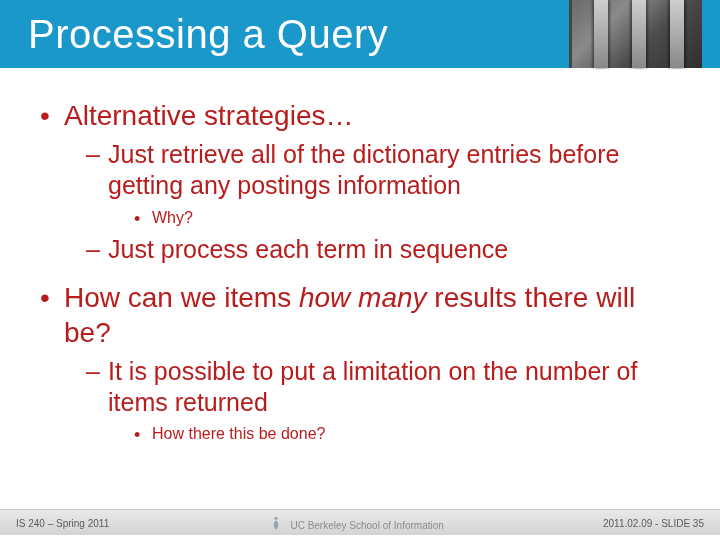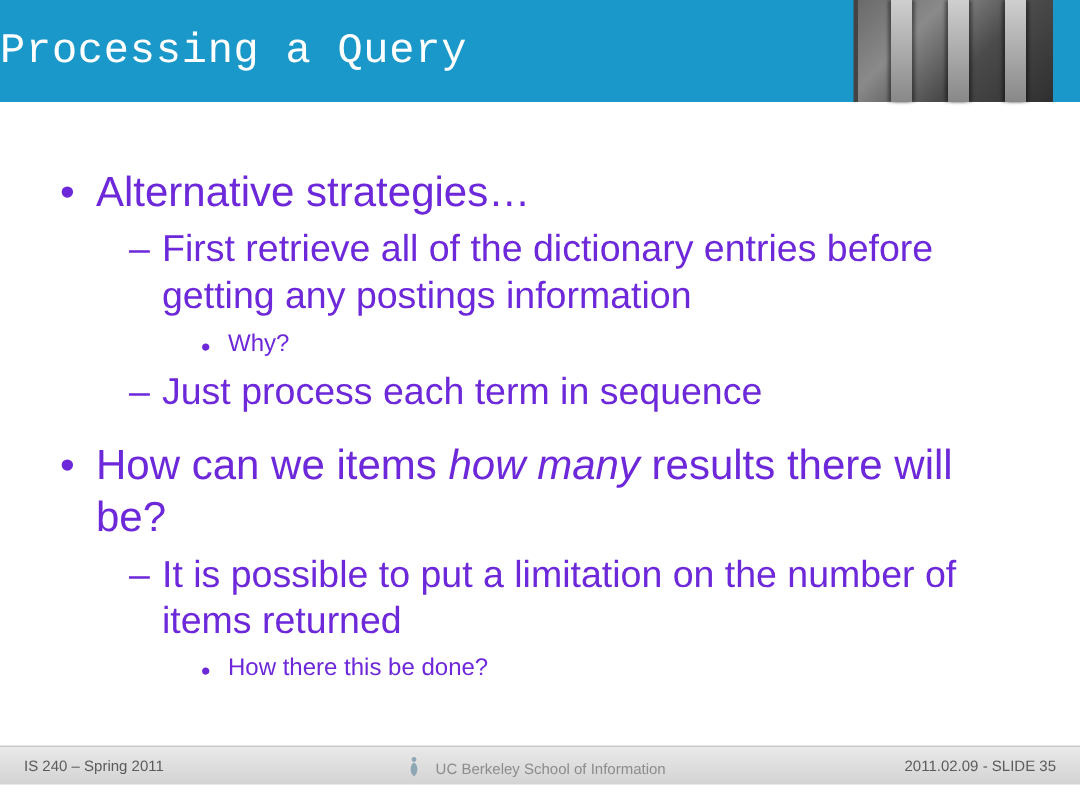--- a/index.html
+++ b/index.html
@@ -40,31 +40,31 @@
     bottom: 0;
     width: 14px;
     background: linear-gradient(180deg, #cfcfcf, #888);
     box-shadow: -2px 0 2px rgba(0,0,0,0.4), 2px 0 2px rgba(0,0,0,0.4);
   }
   .title-bar .photo .c1 { left: 22px; }
   .title-bar .photo .c2 { left: 60px; }
   .title-bar .photo .c3 { left: 98px; }
   .title-text {
     color: #fff;
-    font-size: 28px;
+    font-size: 40px;
+    padding-left: 28px;
     letter-spacing: 0.5px;
-    font-family: Liberation Mono, monospace;
   }
   .content {
     position: absolute;
     left: 0;
     right: 0;
-    top: 96px;
+    top: 84px;
     padding: 0 40px;
-    color: #6d28d9;
+    color: #b91c1c;
   }
   ul.level1 {
     list-style: none;
     margin: 0;
     padding: 0;
     font-size: 28px;
     line-height: 1.25;
   }
   ul.level1 > li {
     position: relative;
@@ -113,21 +113,21 @@
     position: absolute;
     left: 0;
     top: 0;
     font-size: 18px;
   }
   .italic { font-style: italic; }
   .footer {
     position: absolute;
     left: 0;
     right: 0;
-    bottom: 16px;
+    bottom: 4px;
     height: 26px;
     background: linear-gradient(180deg, #e9e9e9 0%, #d2d2d2 100%);
     border-top: 1px solid #c9c9c9;
     display: flex;
     align-items: center;
     justify-content: space-between;
     font-size: 10px;
     color: #5b5b5b;
     padding: 0 16px;
     box-shadow: 0 -1px 0 #fff inset;
@@ -157,21 +157,21 @@
       <div class="col c3"></div>
     </div>
   </div>
 
   <div class="content">
     <ul class="level1">
       <li>
         <span>Alternative strategies…</span>
         <ul class="level2">
           <li>
-            <span>First retrieve all of the dictionary entries before getting any postings information</span>
+            <span>Just retrieve all of the dictionary entries before getting any postings information</span>
             <ul class="level3">
               <li>Why?</li>
             </ul>
           </li>
           <li>Just process each term in sequence</li>
         </ul>
       </li>
       <li>
         <span>How can we items </span><span class="italic">how many</span><span> results there will be?</span>
         <ul class="level2">

